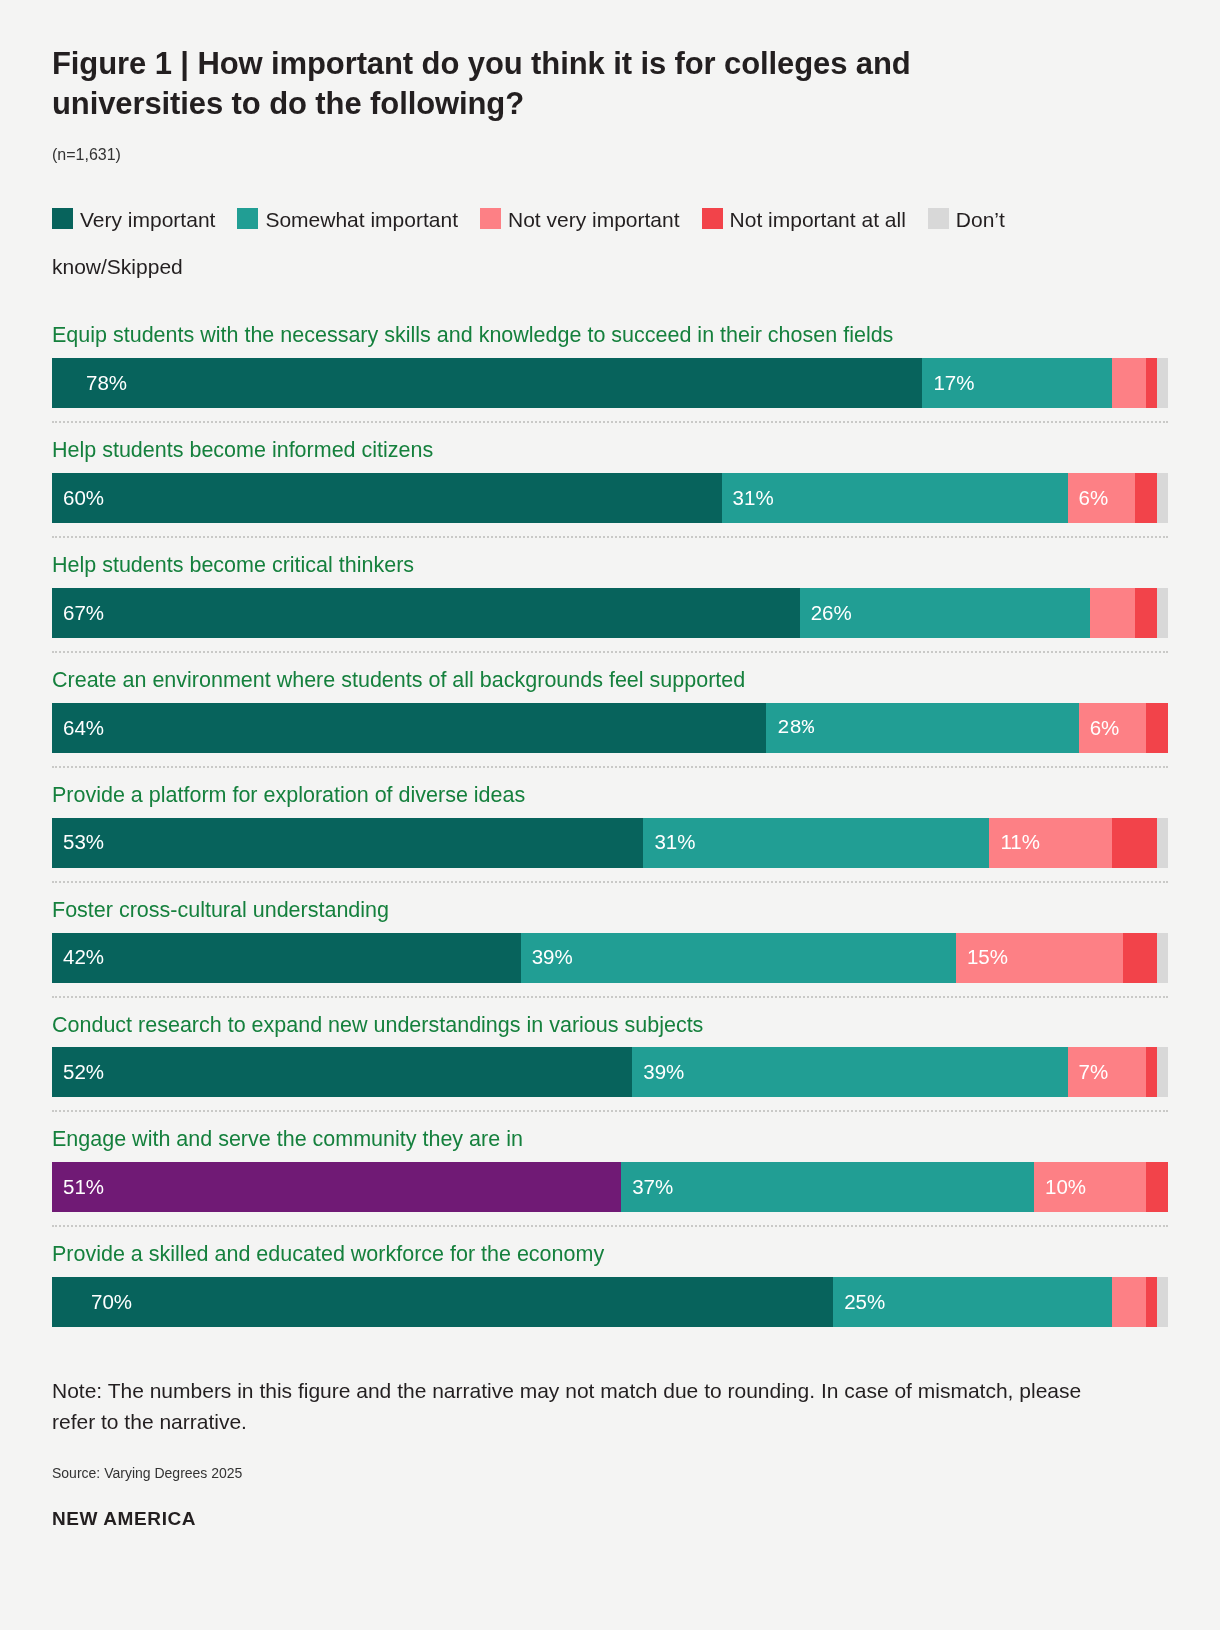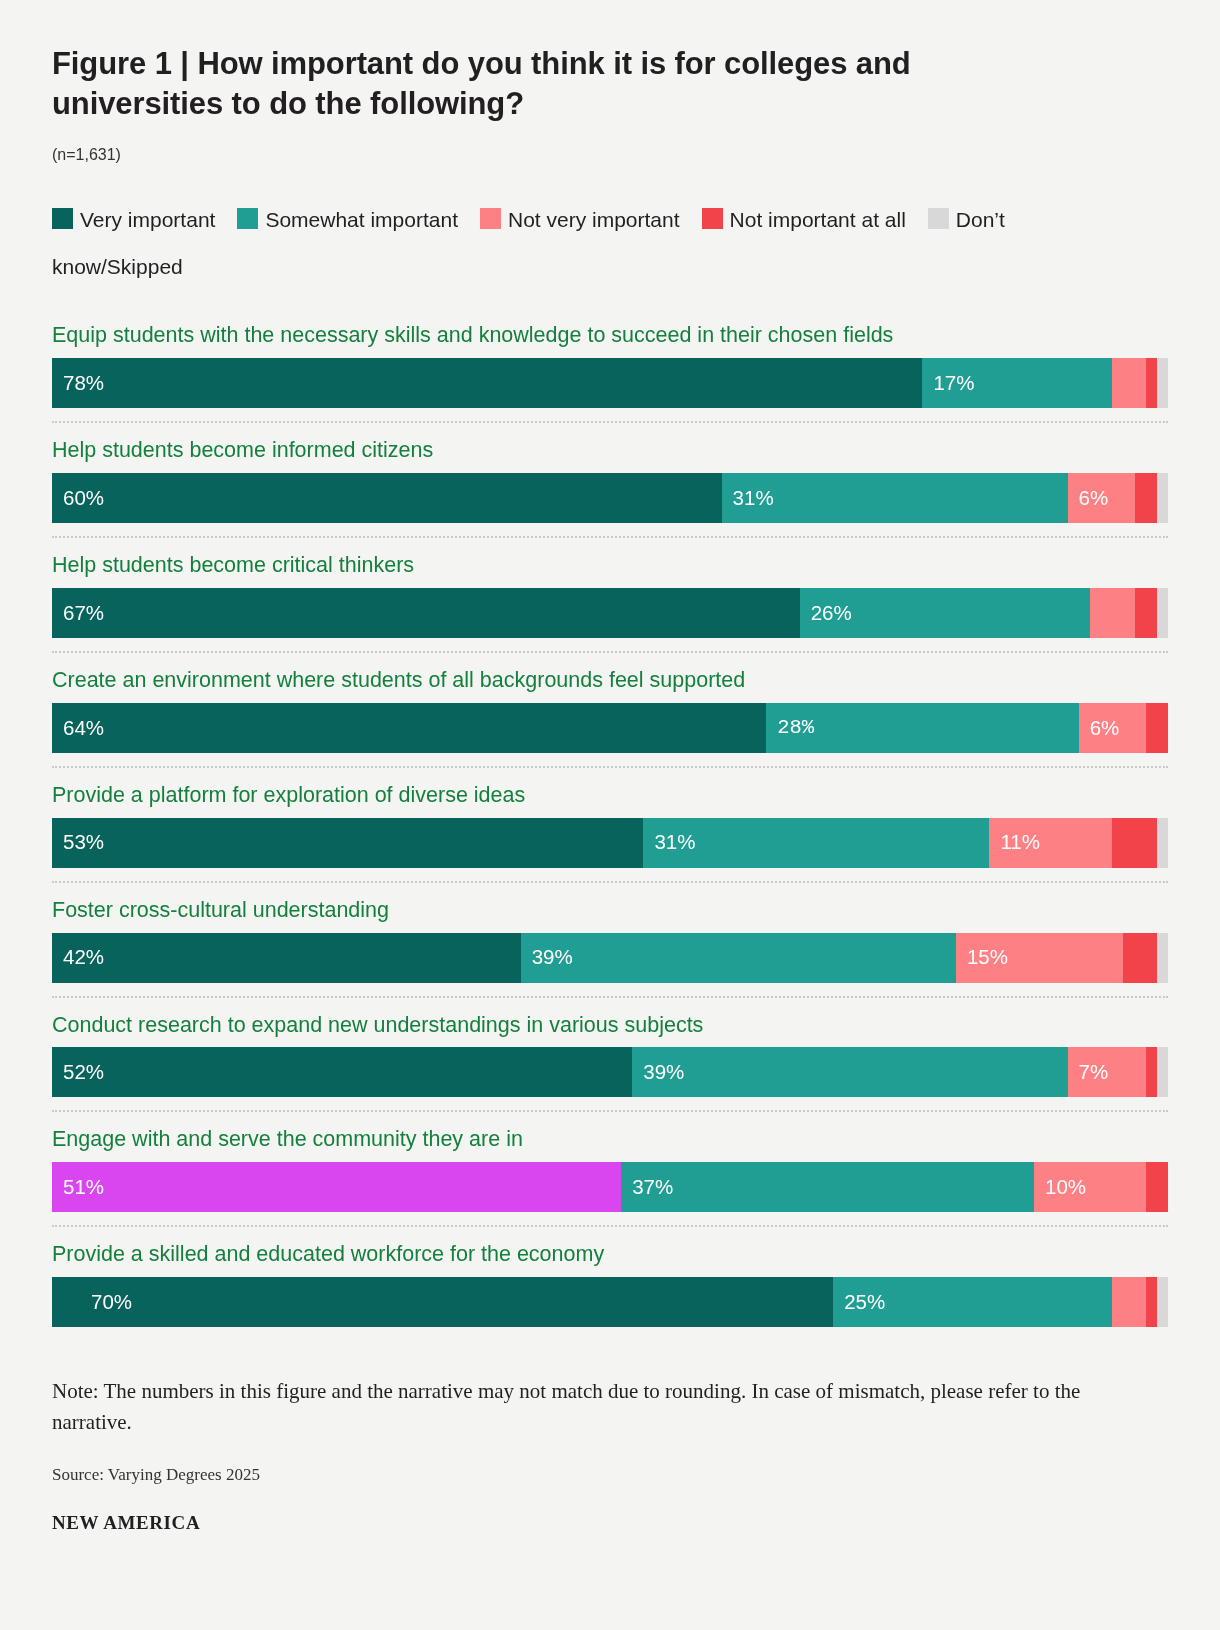--- a/index.html
+++ b/index.html
@@ -99,30 +99,30 @@
   .seg-value {
     color: #ffffff;
     font-size: 20.5px;
     line-height: 1;
     padding-left: 11px;
     white-space: nowrap;
   }
   .row-spacer { height: 13px; }
 
   
-  .footer { margin-top: 36px; font-family: Liberation Serif, serif; }
+  .footer { margin-top: 36px; }
   .note {
     font-size: 21px;
     line-height: 1.45;
     color: #231f20;
     max-width: 1040px;
     margin: 0;
   }
   .source {
-    font-size: 17px;
+    font-size: 14px;
     color: #333;
     margin: 28px 0 0 0;
   }
   .brand {
     font-size: 19px;
     font-weight: 700;
     letter-spacing: 0.6px;
     color: #231f20;
     margin: 27px 0 0 0;
   }
@@ -134,21 +134,21 @@
 
   <h1 class="fig-title">Figure 1 | How important do you think it is for colleges and universities to do the following?</h1>
   <p class="fig-subtitle">(n=1,631)</p>
 
   <div class="legend"><span class="legend-item"><span class="legend-swatch" style="background: rgb(7, 99, 92);"></span><span class="legend-label">Very important</span></span><span class="legend-item"><span class="legend-swatch" style="background: rgb(33, 158, 148);"></span><span class="legend-label">Somewhat important</span></span><span class="legend-item"><span class="legend-swatch" style="background: rgb(253, 128, 133);"></span><span class="legend-label">Not very important</span></span><span class="legend-item"><span class="legend-swatch" style="background: rgb(242, 67, 74);"></span><span class="legend-label">Not important at all</span></span><span class="legend-item"><span class="legend-swatch" style="background: rgb(216, 216, 216);"></span><span class="legend-label">Don’t know/Skipped</span></span></div>
 
   <div class="rows">
       <div class="row">
         <div class="row-label">Equip students with the necessary skills and knowledge to succeed in their chosen fields</div>
         <div class="bar">
-          <div class="seg" style="width: 78%; background: rgb(7, 99, 92);">
+          <div class="seg" style="width: 78%; background: rgb(7, 99, 92); padding-left: 23px;">
             <span class="seg-value">78%</span>
           </div>
           <div class="seg" style="width: 17%; background: rgb(33, 158, 148);">
             <span class="seg-value">17%</span>
           </div>
           <div class="seg" style="width: 3%; background: rgb(253, 128, 133);"></div>
           <div class="seg" style="width: 1%; background: rgb(242, 67, 74);"></div>
           <div class="seg" style="width: 1%; background: rgb(216, 216, 216);"></div>
         </div>
         <div class="row-spacer"></div>
@@ -256,21 +256,21 @@
           </div>
           <div class="seg" style="width: 1%; background: rgb(242, 67, 74);"></div>
           <div class="seg" style="width: 1%; background: rgb(216, 216, 216);"></div>
         </div>
         <div class="row-spacer"></div>
       </div>
       <div class="row">
         <div class="row-sep"></div>
         <div class="row-label">Engage with and serve the community they are in</div>
         <div class="bar">
-          <div class="seg" style="width: 51%; background: #d946ef;">
+          <div class="seg" style="width: 51%; background: #701a75;">
             <span class="seg-value">51%</span>
           </div>
           <div class="seg" style="width: 37%; background: rgb(33, 158, 148);">
             <span class="seg-value">37%</span>
           </div>
           <div class="seg" style="width: 10%; background: rgb(253, 128, 133);">
             <span class="seg-value">10%</span>
           </div>
           <div class="seg" style="width: 2%; background: rgb(242, 67, 74);"></div>
           <div class="seg" style="width: 0%; background: rgb(216, 216, 216);"></div>

